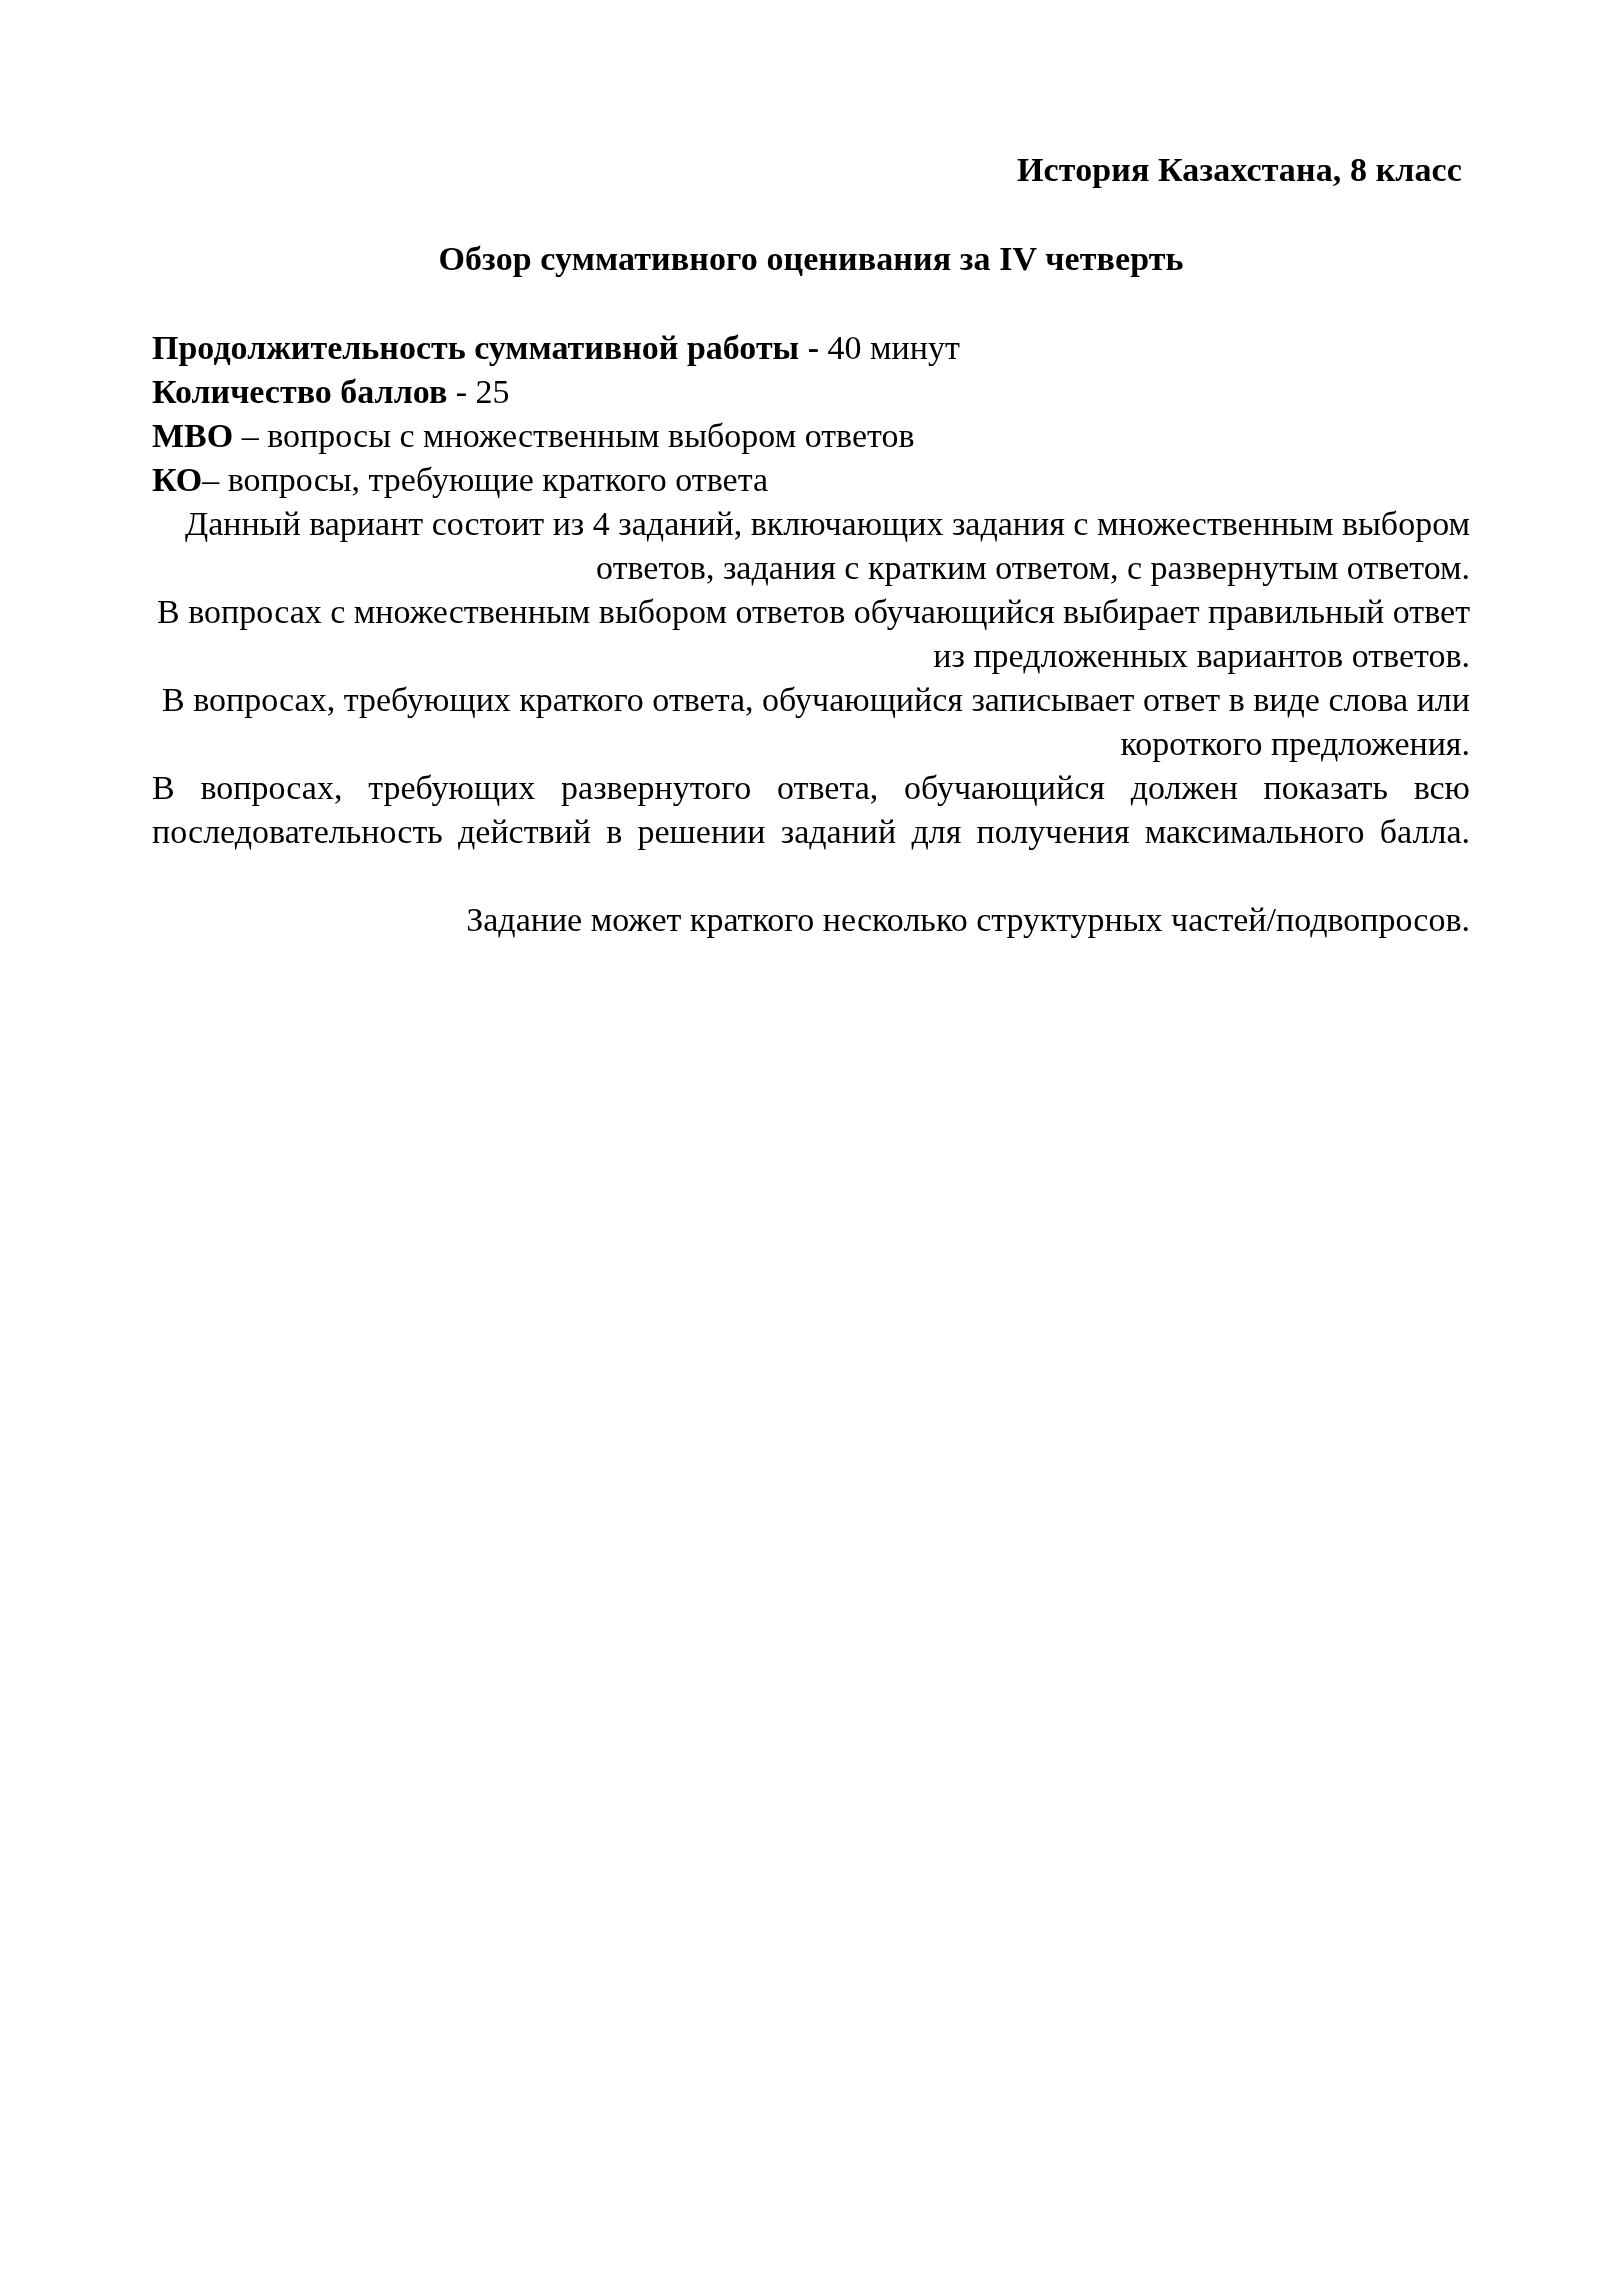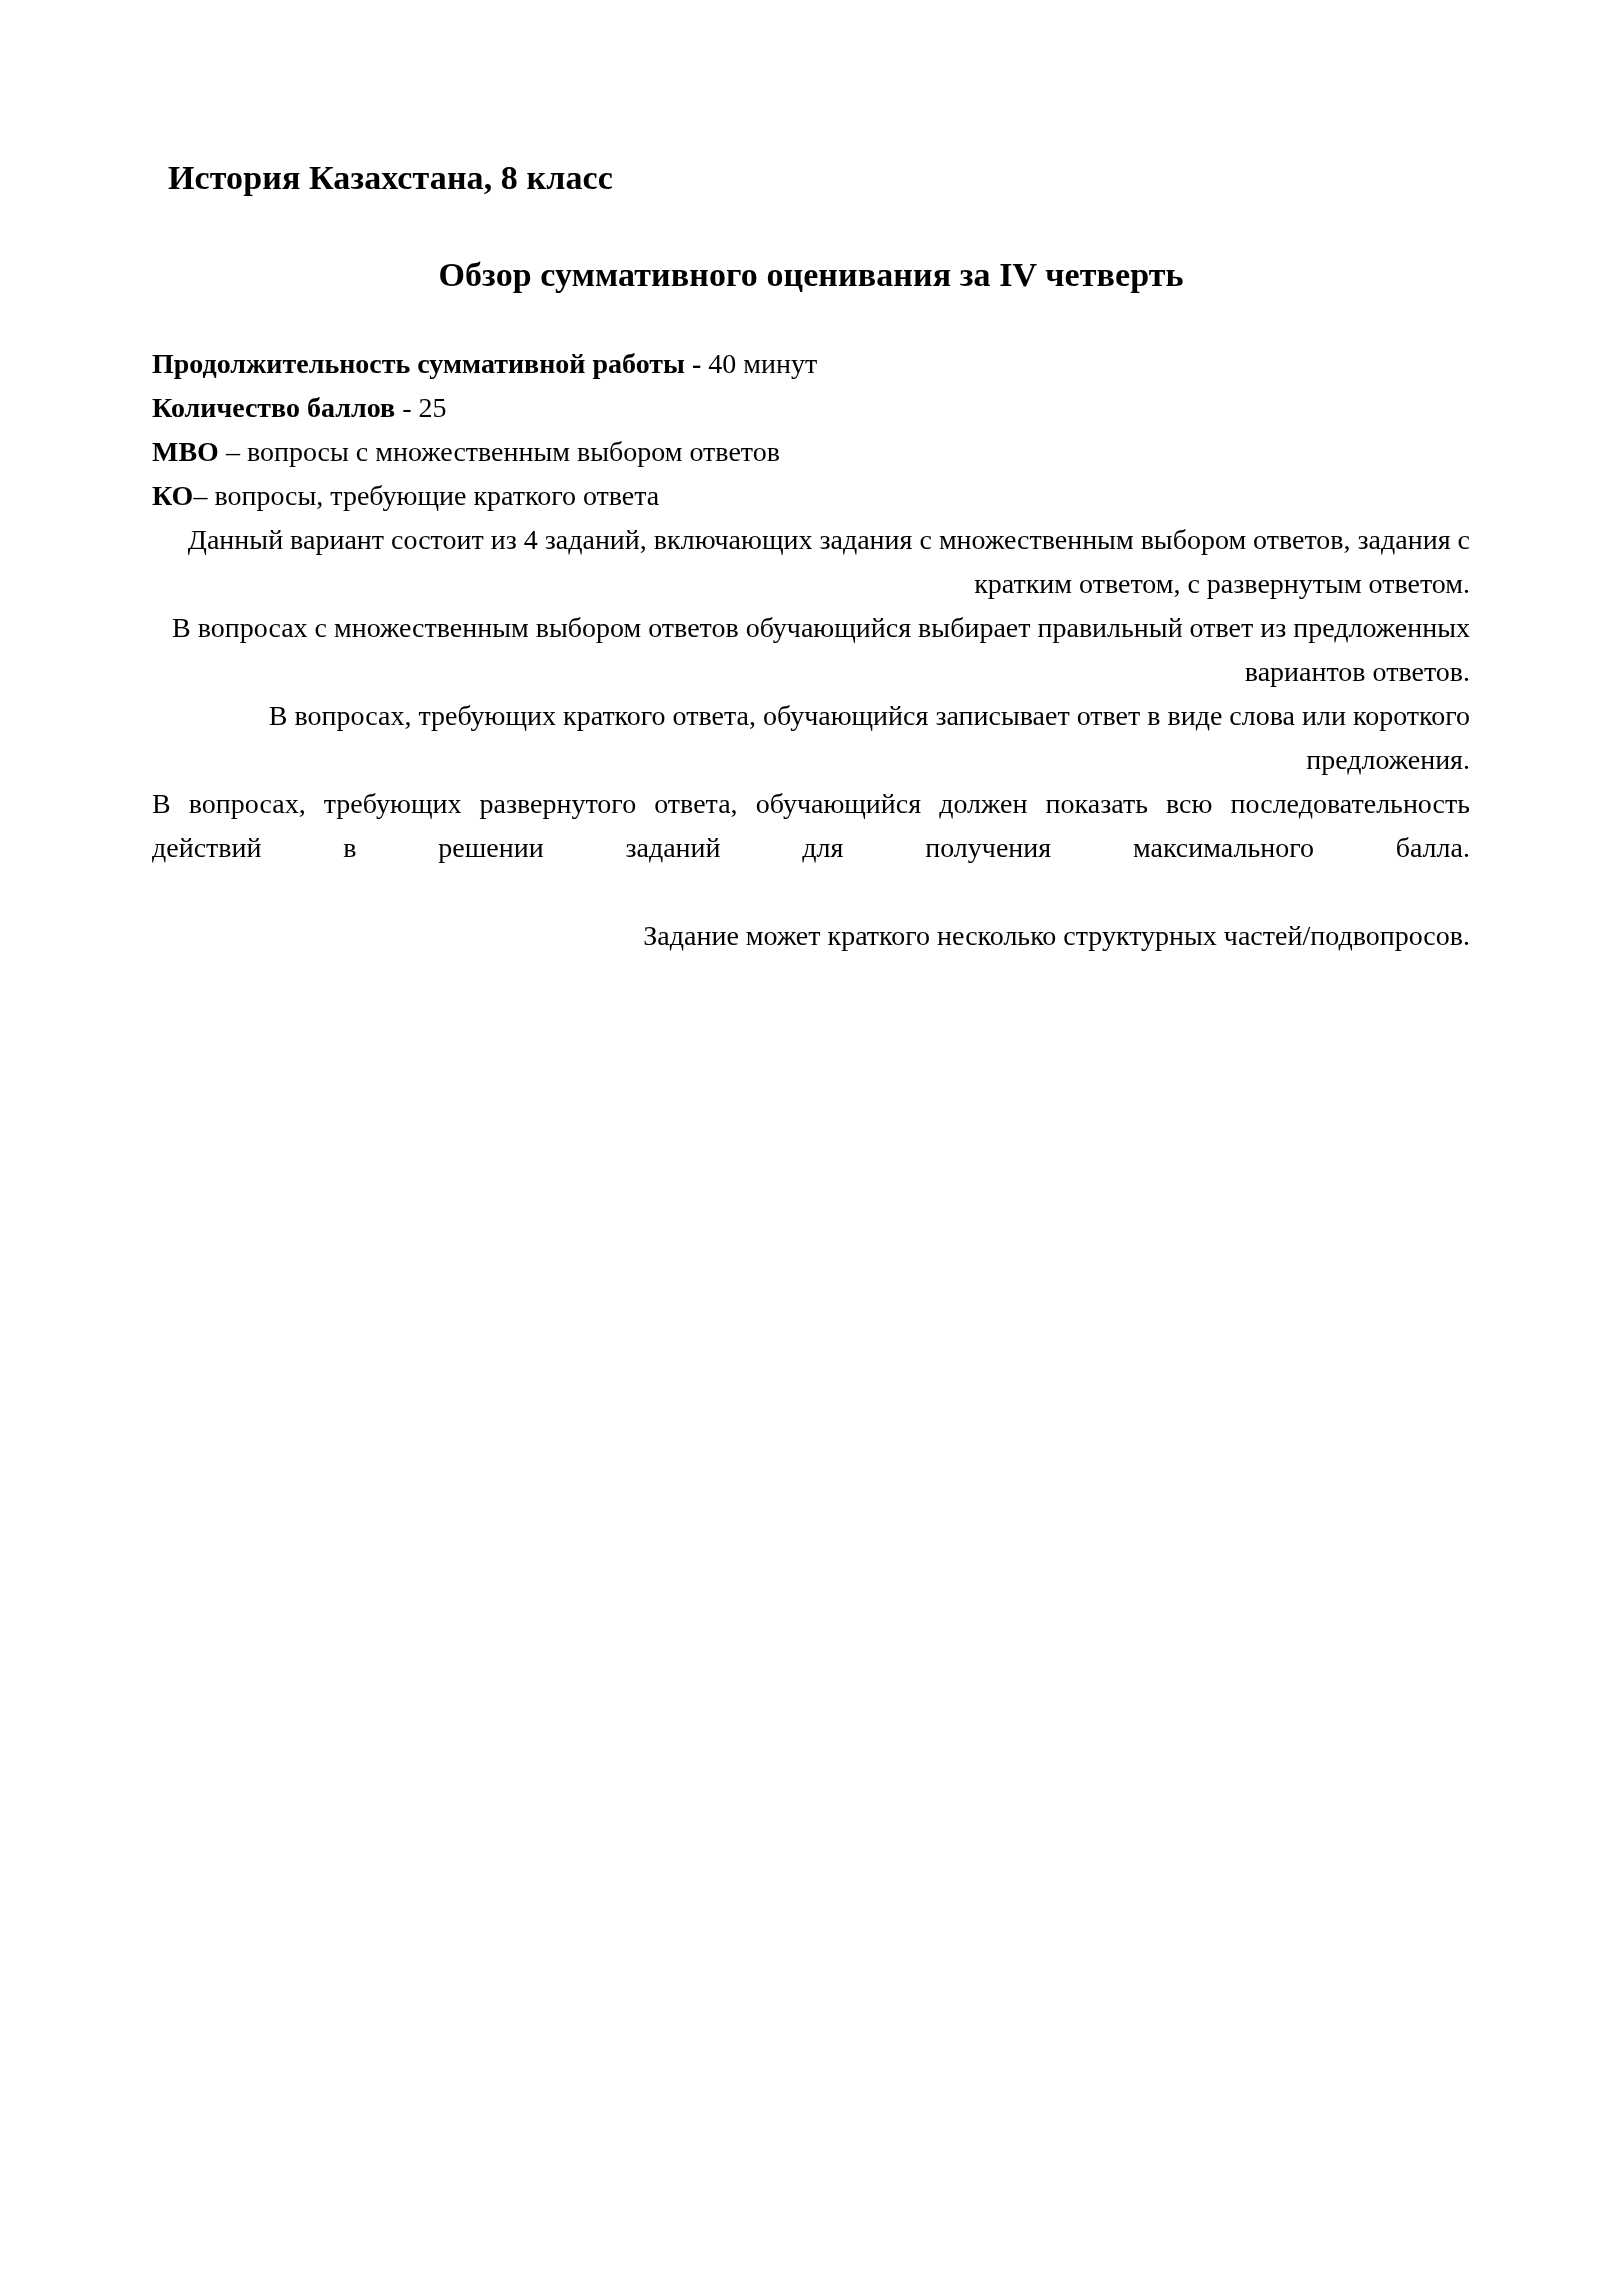--- a/index.html
+++ b/index.html
@@ -23,43 +23,43 @@
 
   .content {
     position: absolute;
     left: 152px;
     top: 0;
     width: 1318px;
   }
 
   
   .doc-title {
-    text-align: left;
+    text-align: right;
     font-weight: bold;
     font-size: 34px;
     line-height: 1.18;
-    margin: 16px;
+    margin: 8px;
     padding-top: 142px;
     letter-spacing: 0.1px;
   }
 
   .doc-subtitle {
     text-align: center;
     font-weight: bold;
     font-size: 34px;
     line-height: 1.18;
     margin: 0;
     padding-top: 41px;
     letter-spacing: 0.1px;
   }
 
   
   .body-block {
     padding-top: 47px;
-    font-size: 28px;
+    font-size: 34px;
     line-height: 44px;
   }
 
   .line {
     margin: 0;
     text-align: left;
     white-space: nowrap;
   }
 
   .para {

